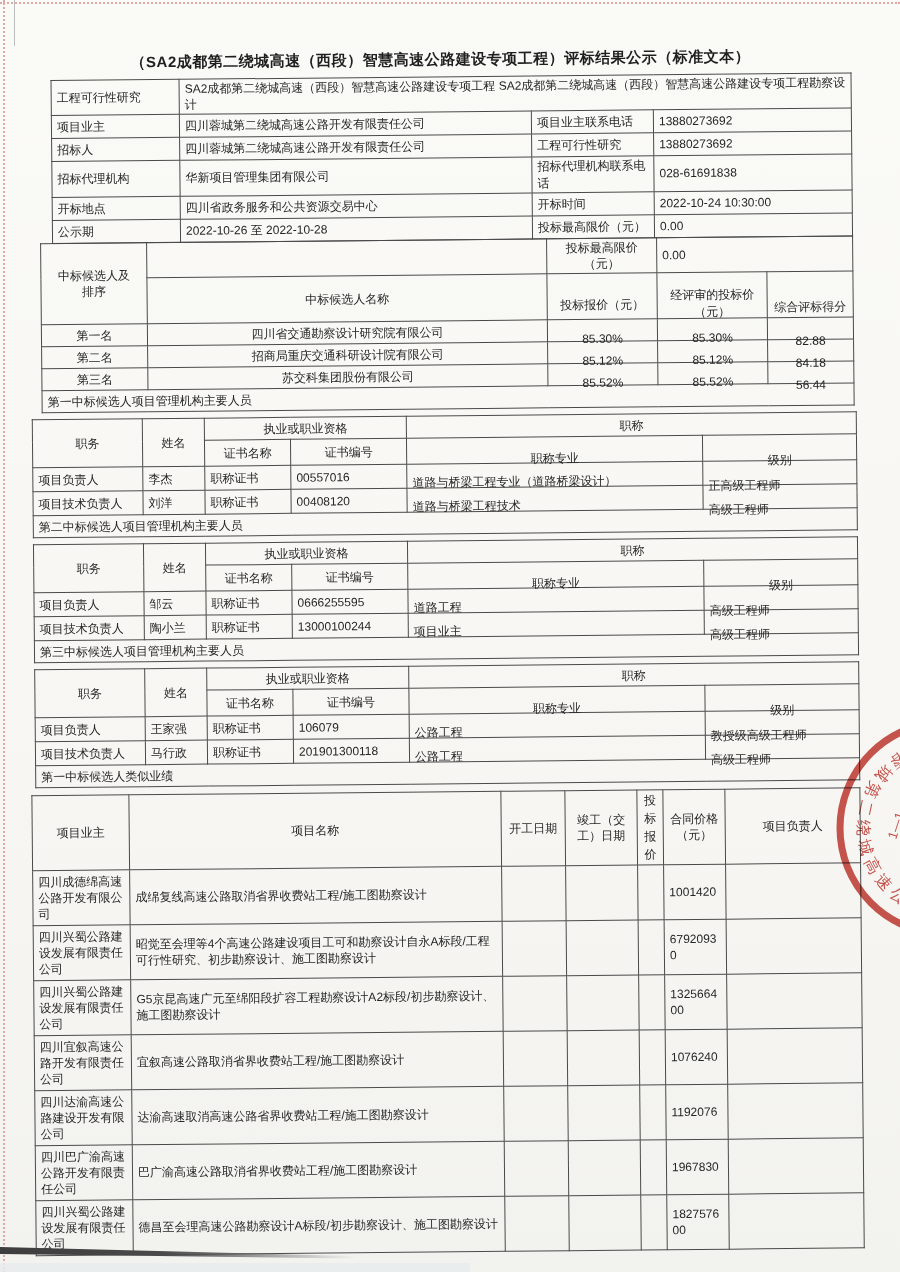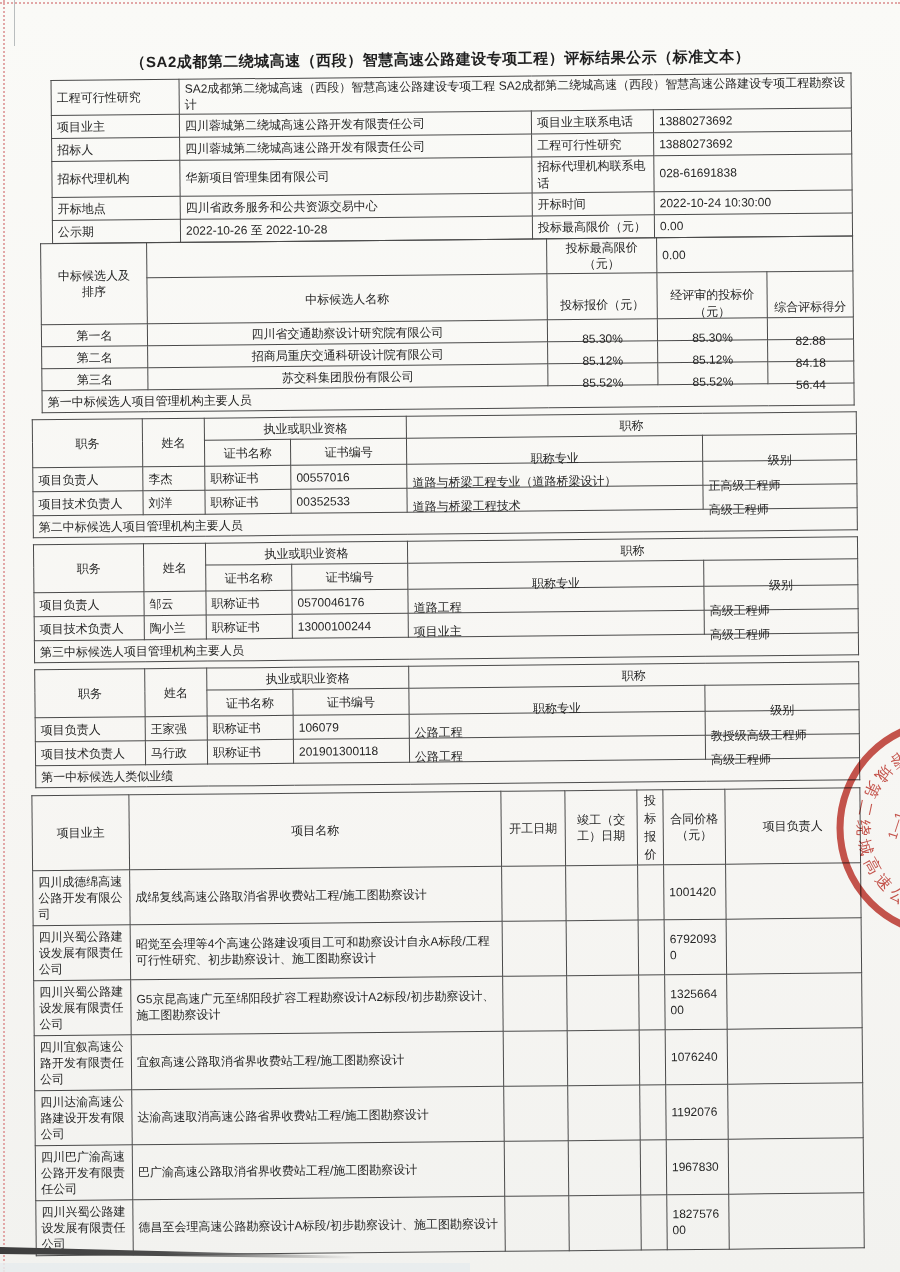--- a/index.html
+++ b/index.html
@@ -186,21 +186,21 @@
       <td><span>李杰</span></td>
       <td><span>职称证书</span></td>
       <td><span>00557016</span></td>
       <td class="s6"><span>道路与桥梁工程专业（道路桥梁设计）</span></td>
       <td class="s12"><span>正高级工程师</span></td>
     </tr>
     <tr class="h24">
       <td><span>项目技术负责人</span></td>
       <td><span>刘洋</span></td>
       <td><span>职称证书</span></td>
-      <td><span>00352533</span></td>
+      <td><span>00408120</span></td>
       <td class="s6"><span>道路与桥梁工程技术</span></td>
       <td class="s12"><span>高级工程师</span></td>
     </tr>
     <tr class="h22">
       <td colspan="6" class="sec"><span>第二中标候选人项目管理机构主要人员</span></td>
     </tr>
   </tbody>
     </table>
 
   <table class="grid personnel">
@@ -222,21 +222,21 @@
     <tr class="h26">
       <td class="c"><span>证书名称</span></td>
       <td class="c"><span>证书编号</span></td>
       <td class="c s8"><span>职称专业</span></td>
       <td class="c s12"><span>级别</span></td>
     </tr>
     <tr class="h24">
       <td><span>项目负责人</span></td>
       <td><span>邹云</span></td>
       <td><span>职称证书</span></td>
-      <td><span>0570046176</span></td>
+      <td><span>0666255595</span></td>
       <td class="s6"><span>道路工程</span></td>
       <td class="s12"><span>高级工程师</span></td>
     </tr>
     <tr class="h24">
       <td><span>项目技术负责人</span></td>
       <td><span>陶小兰</span></td>
       <td><span>职称证书</span></td>
       <td><span>13000100244</span></td>
       <td class="s6"><span>项目业主</span></td>
       <td class="s12"><span>高级工程师</span></td>

